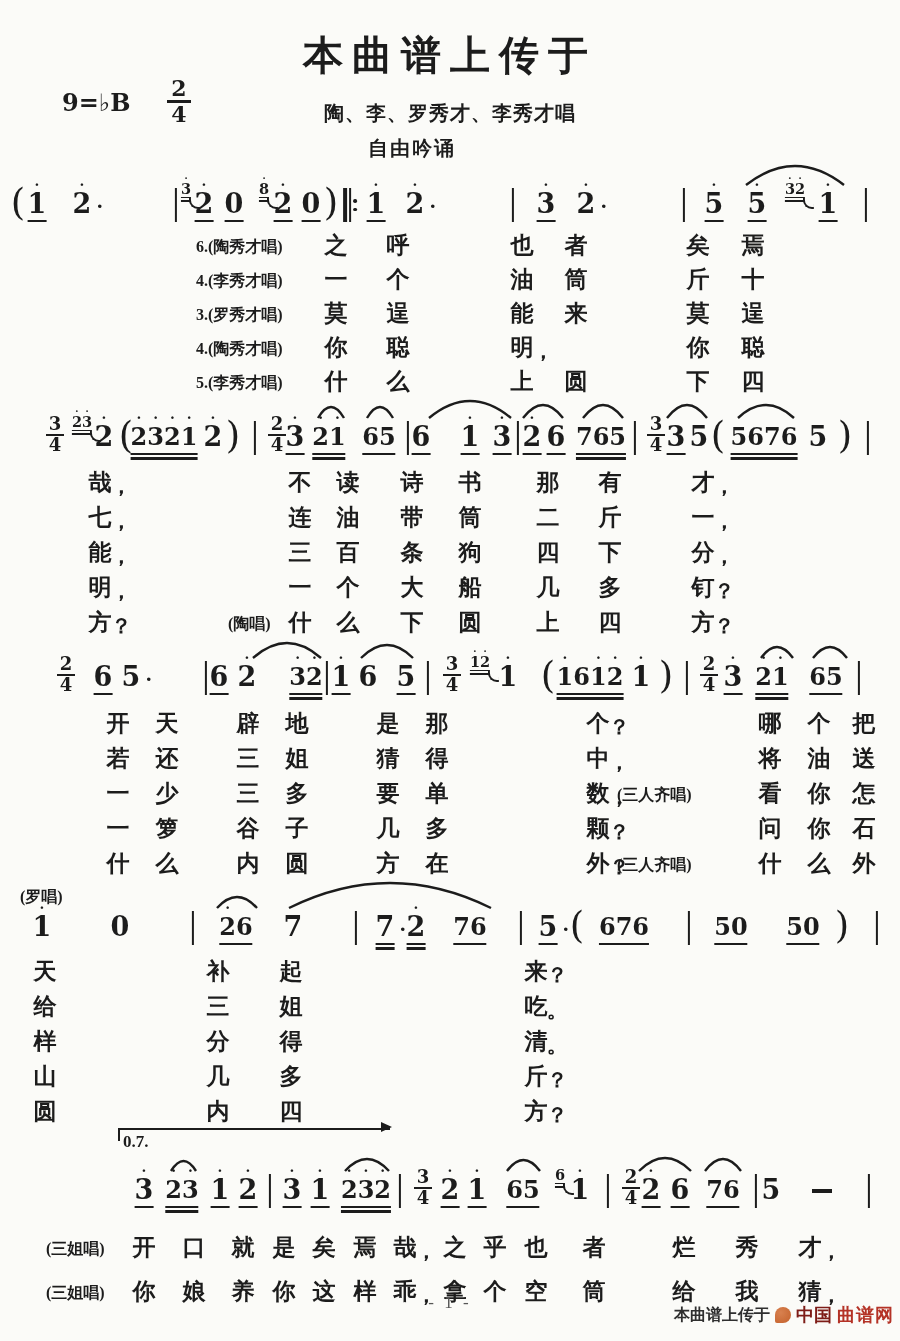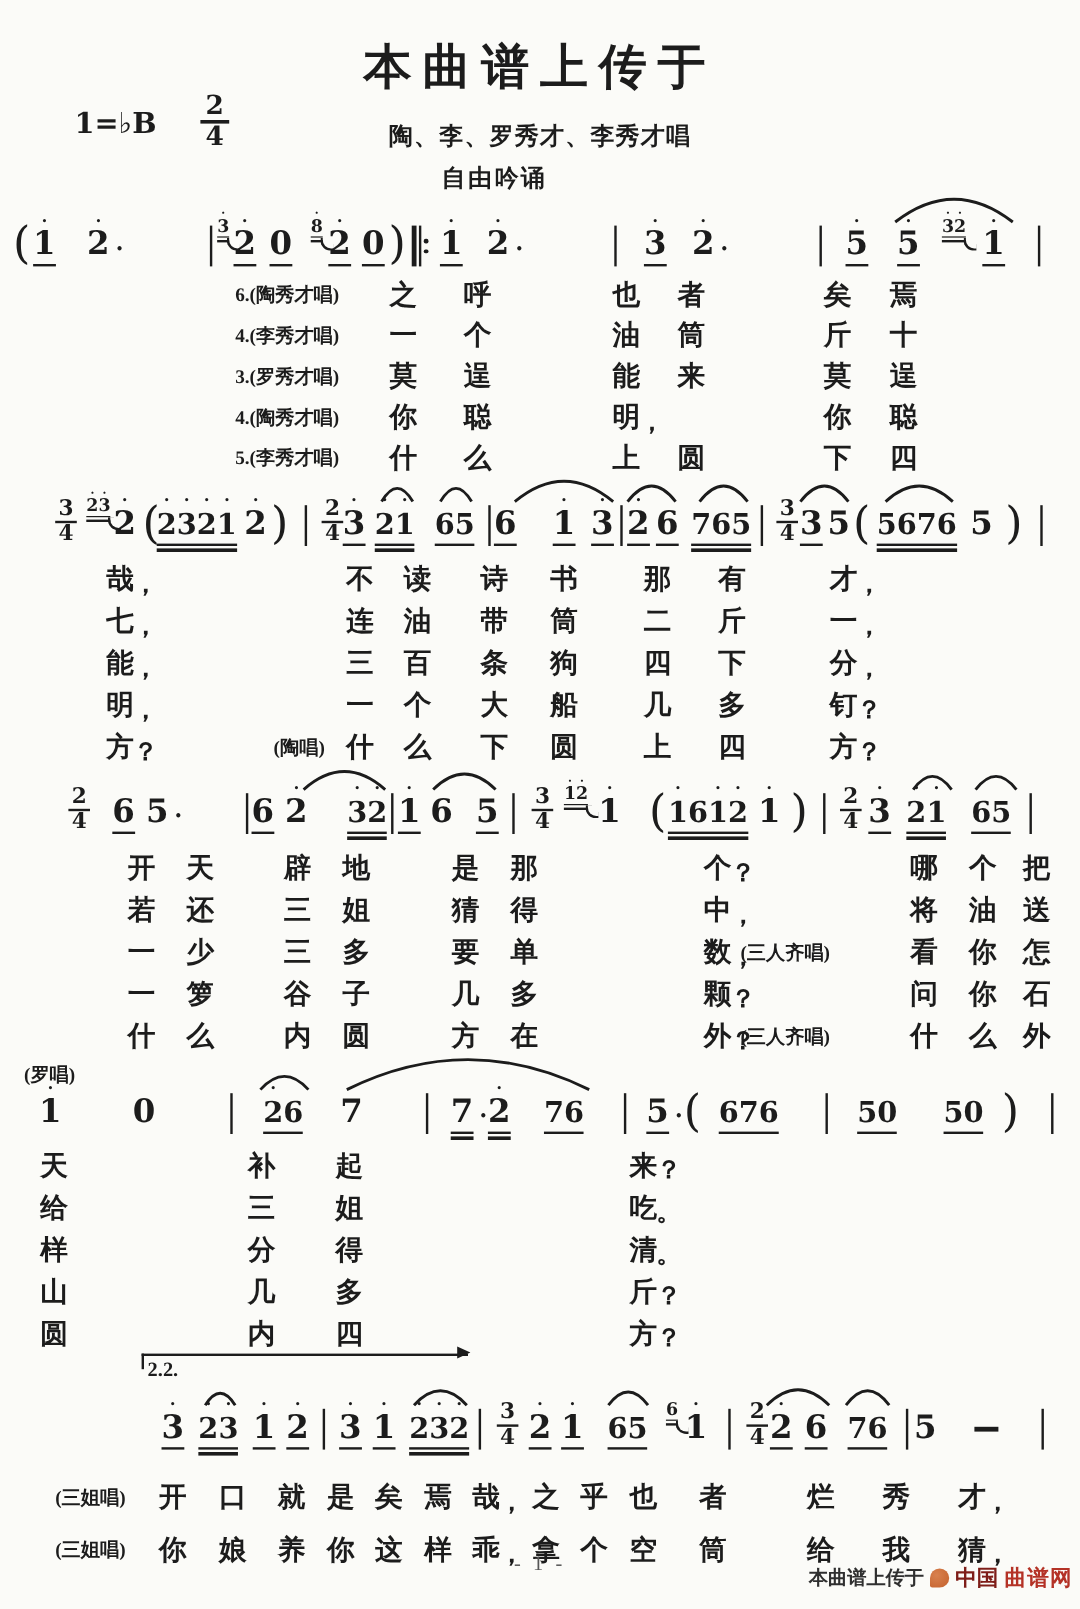--- a/index.html
+++ b/index.html
@@ -68,21 +68,21 @@
   .logo-mark{width:16px;height:16px;border-radius:50% 50% 50% 12%;display:inline-block;
              background:radial-gradient(circle at 35% 35%, #d8814f, var(--logo,#b5511f));}
   .site1{font-size:18px;font-weight:900;color:var(--site1,#7e1d18);}
   .site2{font-size:18px;font-weight:900;color:var(--site2,#b43226);letter-spacing:1px;text-align:center;}
 </style>
 </head>
 <body>
 
 <div class="title">本曲谱上传于</div>
 
-<div class="keysig">1=♭B</div>
+<div class="keysig">9=♭B</div>
 
 <div class="meter">
   <span class="mn">2</span>
   <span class="ml"></span>
   <span class="md">4</span>
 </div>
 
 <div class="performers">陶、李、罗秀才、李秀才唱</div>
 
 <div class="tempo">自由吟诵</div>
@@ -1179,21 +1179,21 @@
     </svg>
     <svg class="arc" style="left:638px;top:1158px;width:54px;height:14px" viewBox="0 0 54 14">
       <path d="M1 13 Q 27 -13 53 13" fill="none" stroke="#1c1c1c" stroke-width="2.4"></path>
     </svg>
     <svg class="arc" style="left:704px;top:1159px;width:38px;height:13px" viewBox="0 0 38 13">
       <path d="M1 12 Q 19 -12 37 12" fill="none" stroke="#1c1c1c" stroke-width="2.4"></path>
     </svg>
     <div class="volta" style="left:118px;top:1128px;width:272px">
       <span class="vtick"></span>
       <span class="varrow"></span>
-      <span class="vlabel">2.2.</span>
+      <span class="vlabel">0.7.</span>
     </div>
     <div class="lyr-label" style="left:46px;top:1234px">(三姐唱)</div>
     <div class="lyr" style="left:144px;top:1234px">开</div>
     <div class="lyr" style="left:194px;top:1234px">口</div>
     <div class="lyr" style="left:243px;top:1234px">就</div>
     <div class="lyr" style="left:284px;top:1234px">是</div>
     <div class="lyr" style="left:324px;top:1234px">矣</div>
     <div class="lyr" style="left:365px;top:1234px">焉</div>
     <div class="lyr" style="left:405px;top:1234px">哉<span class="pu">，</span></div>
     <div class="lyr" style="left:455px;top:1234px">之</div>

